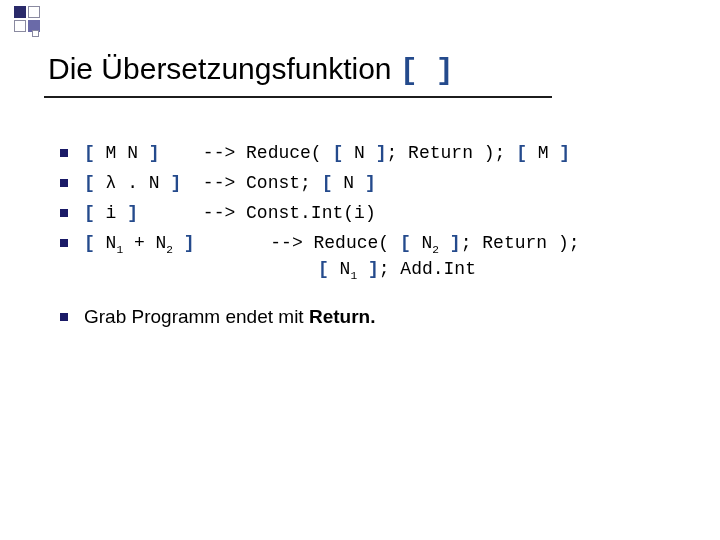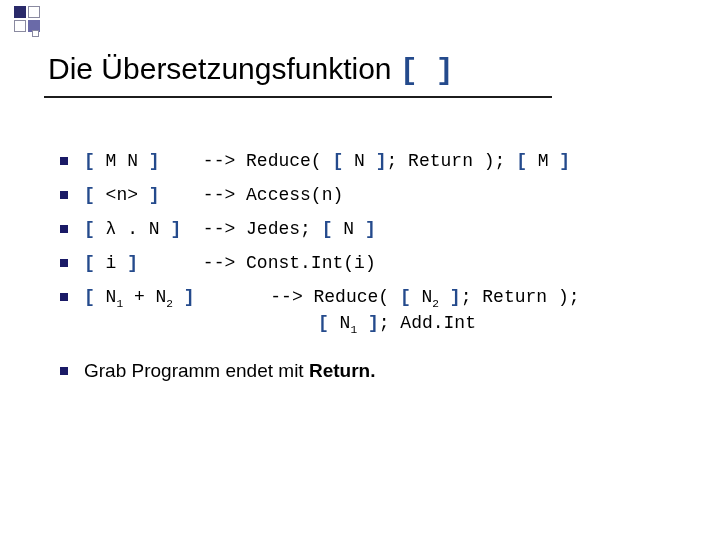--- a/index.html
+++ b/index.html
@@ -67,21 +67,21 @@
     right: 48px;
   }
   ul.points {
     list-style: none;
     margin: 0;
     padding: 0;
   }
   ul.points > li {
     position: relative;
     padding-left: 24px;
-    margin: 8px 0 4px 0;
+    margin: 0 0 4px 0;
     font-family: "Courier New", Courier, monospace;
     font-size: 18px;
     line-height: 26px;
     white-space: pre;
   }
   ul.points > li.plain {
     font-family: Arial, Helvetica, sans-serif;
     font-size: 19px;
     white-space: normal;
     margin-top: 22px;
@@ -136,23 +136,22 @@
     <span>Die Übersetzungsfunktion </span><span class="brackets-title">[ ]</span>
   </div>
 
   <div class="hr"></div>
 
   <div class="content">
     <ul class="points">
 
       <li><span class="brackets">[</span><span> M N </span><span class="brackets">]</span><span>    --&gt; </span><span>Reduce( </span><span class="brackets">[</span><span> N </span><span class="brackets">]</span><span>; Return ); </span><span class="brackets">[</span><span> M </span><span class="brackets">]</span></li>
 
-      <li><span class="brackets">[</span><span> &lt;n&gt; </span><span class="brackets">]</span><span>    --&gt; </span><span>Access(n)</span></li>
 
-      <li><span class="brackets">[</span><span> λ . N </span><span class="brackets">]</span><span>  --&gt; </span><span>Jedes; </span><span class="brackets">[</span><span> N </span><span class="brackets">]</span></li>
+      <li><span class="brackets">[</span><span> λ . N </span><span class="brackets">]</span><span>  --&gt; </span><span>Const; </span><span class="brackets">[</span><span> N </span><span class="brackets">]</span></li>
 
       <li><span class="brackets">[</span><span> i </span><span class="brackets">]</span><span>      --&gt; </span><span>Const.Int(i)</span></li>
 
       <li><span class="brackets">[</span><span> N</span><span class="sub">1</span><span> + N</span><span class="sub">2</span><span> </span><span class="brackets">]</span><span>       --&gt; </span><span>Reduce( </span><span class="brackets">[</span><span> N</span><span class="sub">2</span><span> </span><span class="brackets">]</span><span>; Return );</span><span class="cont"><span class="brackets">[</span><span> N</span><span class="sub">1</span><span> </span><span class="brackets">]</span><span>; Add.Int</span></span></li>
 
       <li class="plain"><span>Grab Programm endet mit </span><span class="mono-inline"> Return.</span></li>
 
     </ul>
   </div>
 

